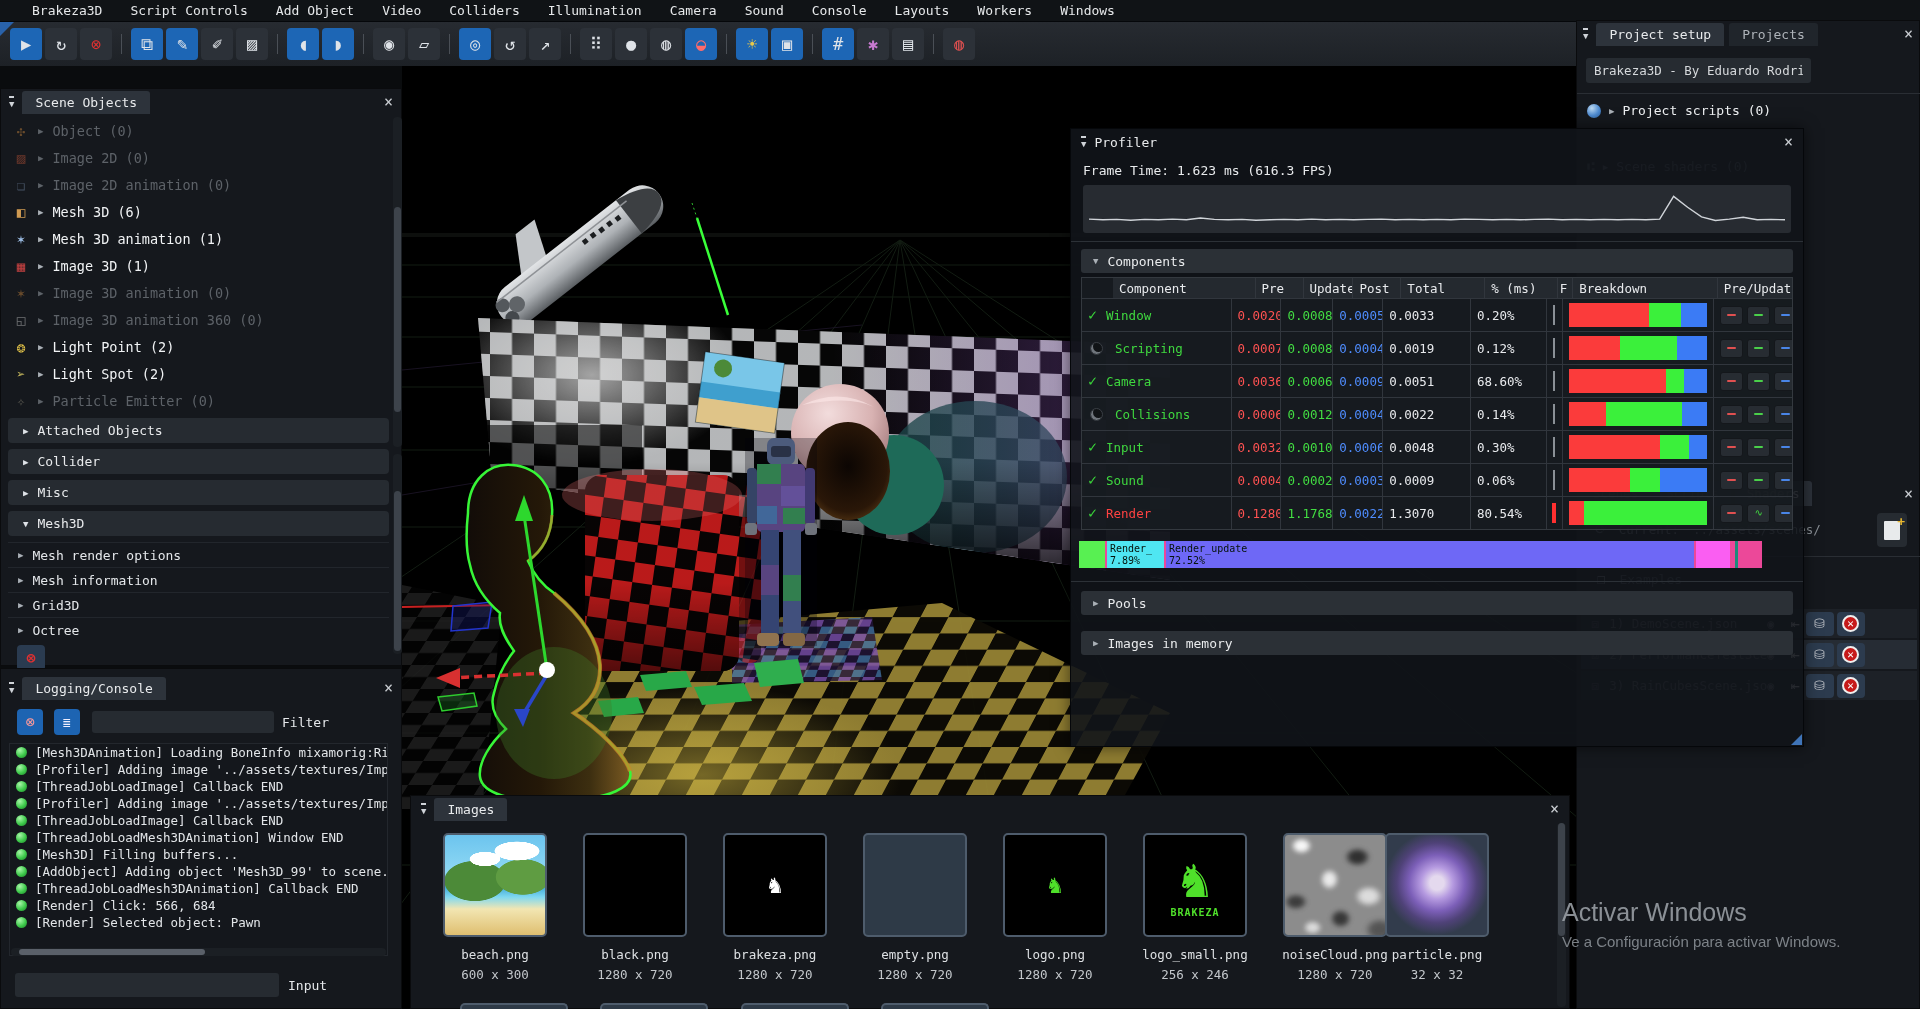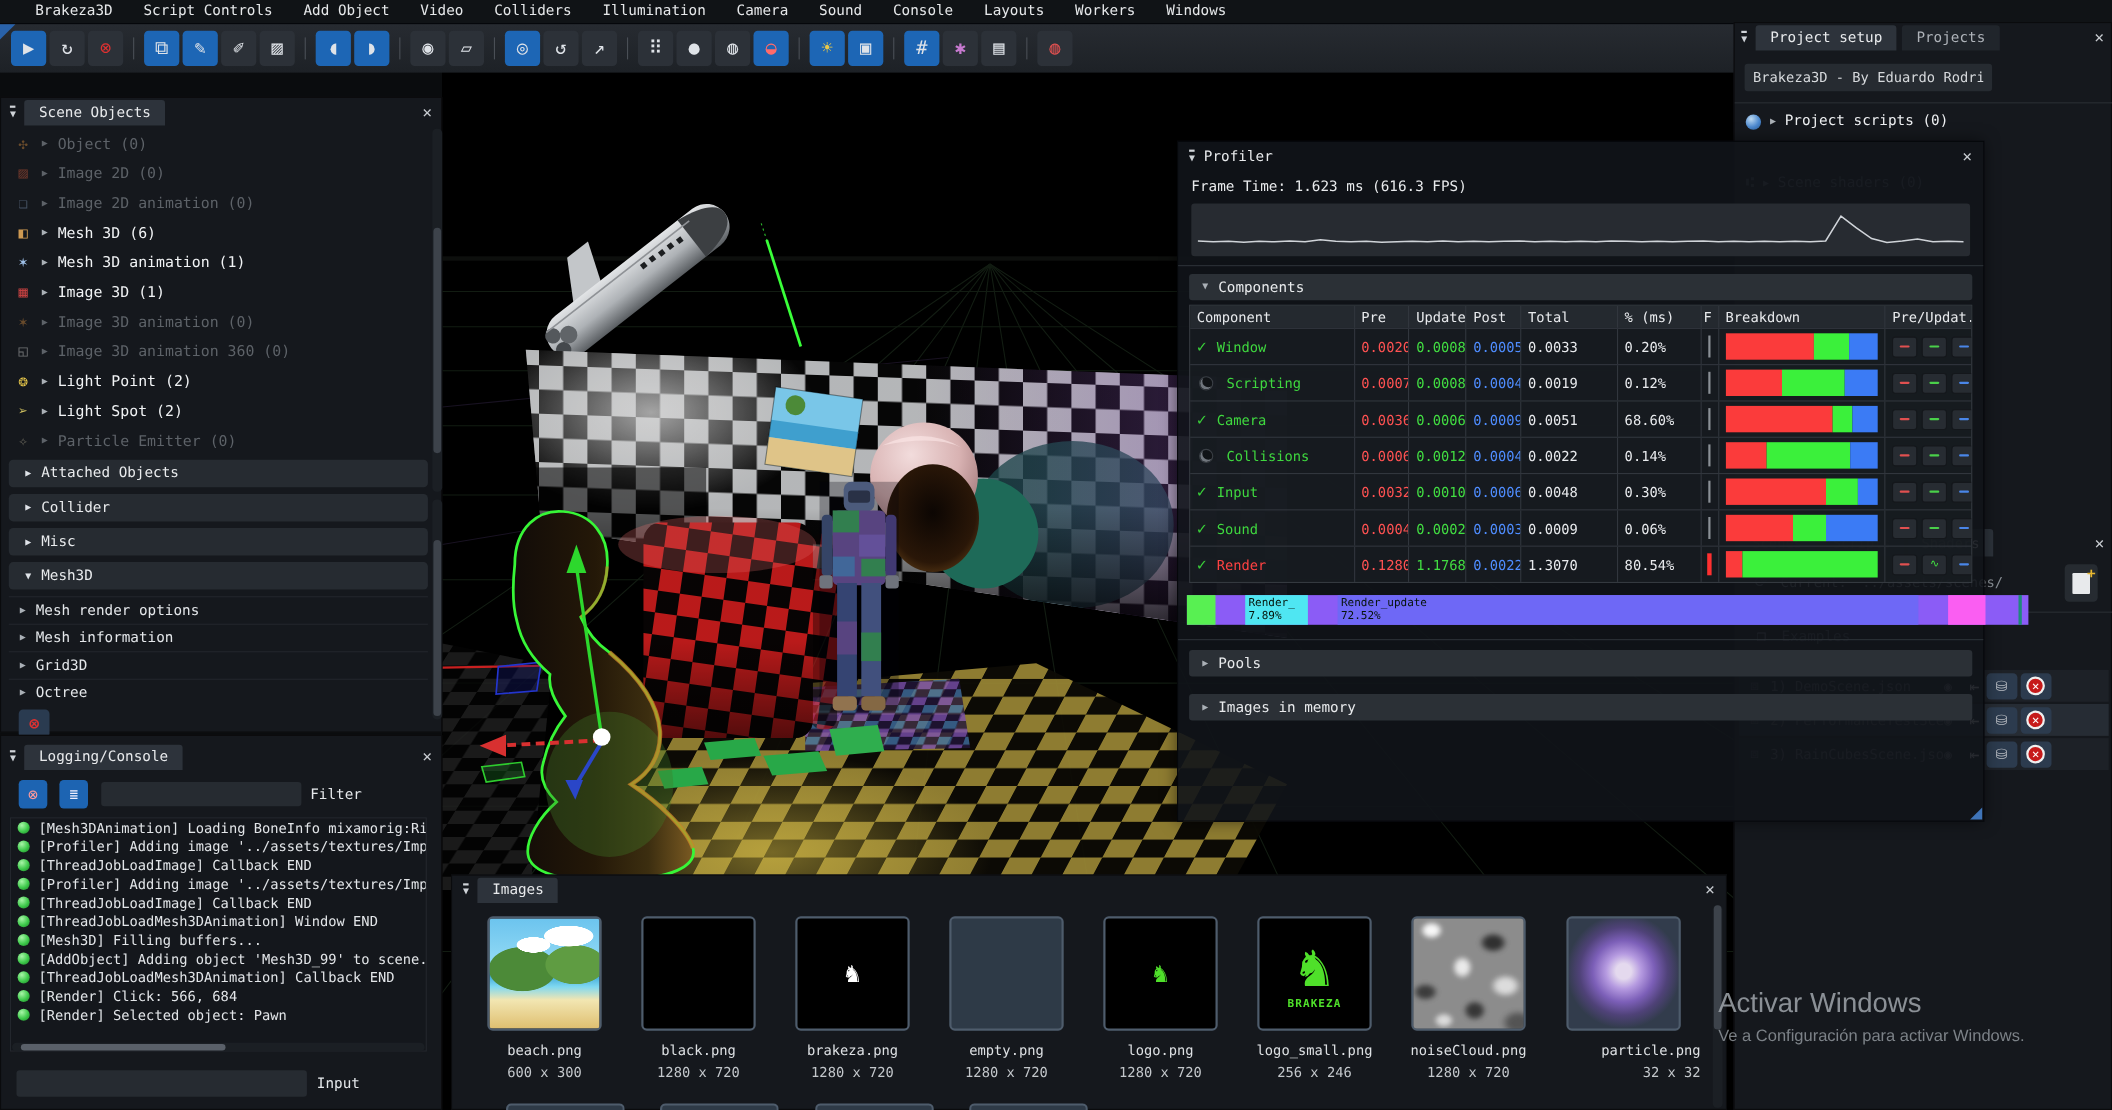--- a/index.html
+++ b/index.html
@@ -94,36 +94,36 @@
   .pagenew{width:16px;height:19px;background:#e8eaec;position:relative;border-radius:1px;}
   .pagenew::after{content:"+";position:absolute;right:-5px;top:-7px;color:#e8b830;font-weight:bold;font-size:13px;}
 
   
   .profiler{left:1070px;top:128px;width:732px;height:617px;background:rgba(17,20,25,0.90);border:1px solid #05070a;box-shadow:0 0 14px rgba(0,0,0,.55);z-index:40;}
   .pf-head{display:flex;align-items:center;height:26px;padding:0 10px;color:#e8eaec;font-size:13px;}
   .pf-graph{position:absolute;left:12px;top:56px;width:708px;height:48px;background:#272b31;border-radius:3px;}
   .pf-secbar{position:absolute;left:10px;width:712px;height:24px;background:#2b3036;border-radius:3px;display:flex;align-items:center;padding-left:12px;box-sizing:border-box;color:#e8eaec;font-size:13px;}
   .pf-table{position:absolute;left:10px;top:148px;width:712px;background:rgba(24,28,33,.85);border:1px solid #34393f;box-sizing:border-box;}
   .pf-tr{display:flex;height:32px;border-top:1px solid #31363d;align-items:stretch;}
-  .pf-tr.hd{height:20px;border-top:none;background:rgba(38,43,49,.9);}
+  .pf-tr.hd{height:20px;border-top:none;background:rgba(38,43,49,.9);margin-left:31px;}
   .pf-td{border-right:1px solid #31363d;display:flex;align-items:center;padding:0 6px;font-size:12.5px;color:#e8eaed;box-sizing:border-box;overflow:hidden;white-space:nowrap;}
   .c0{width:150px;}.c1{width:50px;}.c2{width:52px;}.c3{width:50px;}.c4{width:88px;}.c5{width:76px;}.c6{width:16px;padding:0 2px;}.c7{width:152px;}.c8{width:78px;border-right:none;}
   .chk{color:#39d039;font-size:15px;margin-right:9px;}
   .dotchk{width:11px;height:11px;border-radius:50%;background:#101316;border:1px solid #3a3f45;margin:0 12px 0 2px;box-shadow:inset 2px -2px 0 #70767d;}
   .cname{color:#3fd83f;}
   .cname.red{color:#ff4242;}
   .vpre{color:#ff5252;}.vupd{color:#42dd42;text-align:center;}.vpost{color:#4f8dff;}
   .bkbar{display:flex;width:100%;height:24px;}
   .ftick{width:2px;height:20px;background:#8a9096;margin:auto;}
   .ftick.red{width:4px;background:#ff3030;}
   .mini3{display:flex;gap:4px;align-items:center;margin:auto;}
   .mbtn{width:21px;height:17px;background:#272c32;border:1px solid #14171b;border-radius:3px;display:flex;align-items:center;justify-content:center;}
   .dash{width:9px;height:2px;border-radius:1px;}
   .squig{color:#42dd42;font-size:10px;line-height:1;}
-  .rbar{position:absolute;left:8px;top:412px;height:27px;display:flex;background:#8b5cf6;padding-right:6px;gap:25px;}
+  .rbar{position:absolute;left:8px;top:412px;height:27px;display:flex;background:#ec4899;padding-right:24px;}
   .rseg{height:27px;margin-right:2px;color:#06130a;font-size:10px;line-height:1.15;padding:2px 3px;box-sizing:border-box;overflow:hidden;white-space:nowrap;}
   .pf-resize{position:absolute;right:1px;bottom:1px;width:0;height:0;border-bottom:11px solid #3f74b8;border-left:11px solid transparent;}
 
   
   .wmark{left:1562px;top:898px;z-index:60;font-family:"Liberation Sans",sans-serif;pointer-events:none;}
   .wm1{font-size:25px;color:rgba(160,166,172,.85);}
   .wm2{font-size:15px;color:rgba(150,156,162,.8);margin-top:6px;}
 
   
   .viewport{left:402px;top:65px;width:1174px;height:944px;background:#000;overflow:hidden;}
@@ -621,21 +621,21 @@
           <div class="img-name">logo_small.png</div>
           <div class="img-dims">256 x 246</div>
         </div>
         <div class="img-card" style="left: 854px;">
           <div class="thumb k-noise">
             <div class="noise"></div>
           </div>
           <div class="img-name">noiseCloud.png</div>
           <div class="img-dims">1280 x 720</div>
         </div>
-        <div class="img-card" style="left: 995px; text-align: right;">
+        <div class="img-card" style="left: 956px;">
           <div class="thumb k-particle"></div>
           <div class="img-name">particle.png</div>
           <div class="img-dims">32 x 32</div>
         </div>
       </div>
     <div class="partial-thumb" style="left:49px;"></div>
     <div class="partial-thumb" style="left:189px;"></div>
     <div class="partial-thumb" style="left:330px;"></div>
     <div class="partial-thumb" style="left:470px;"></div>
     <div class="vtrack" style="left:1146px;top:27px;height:184px;">

